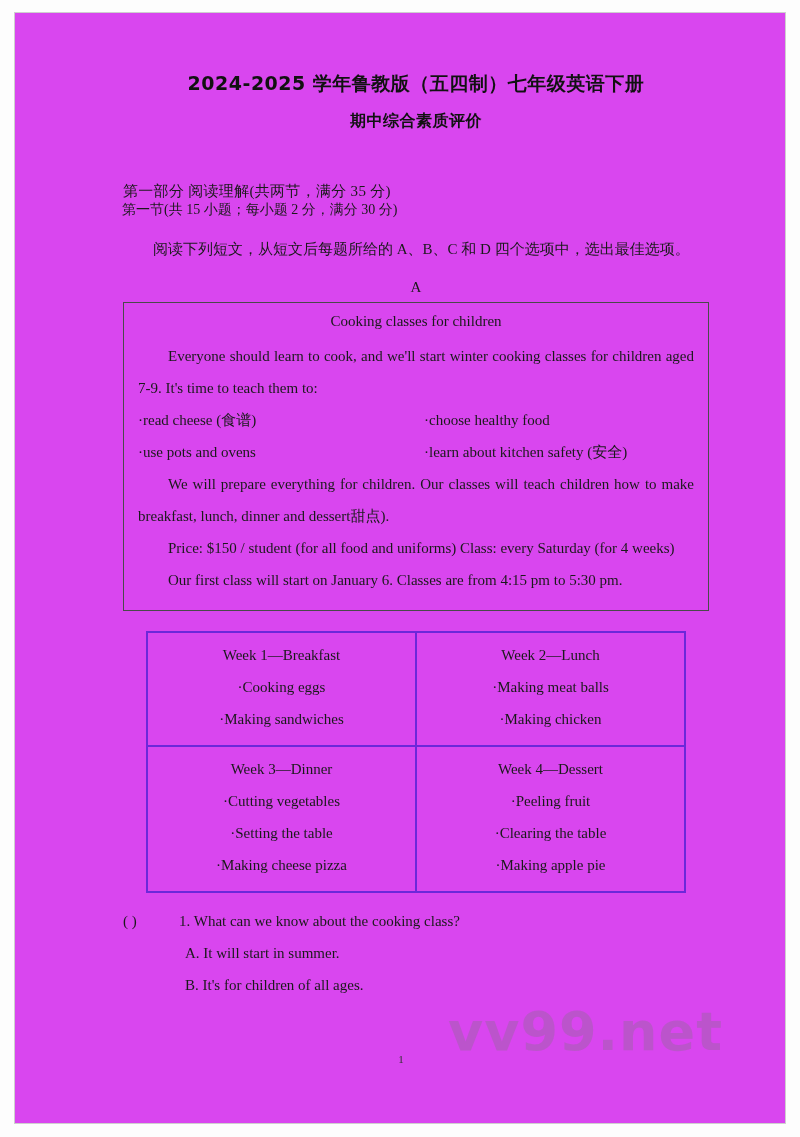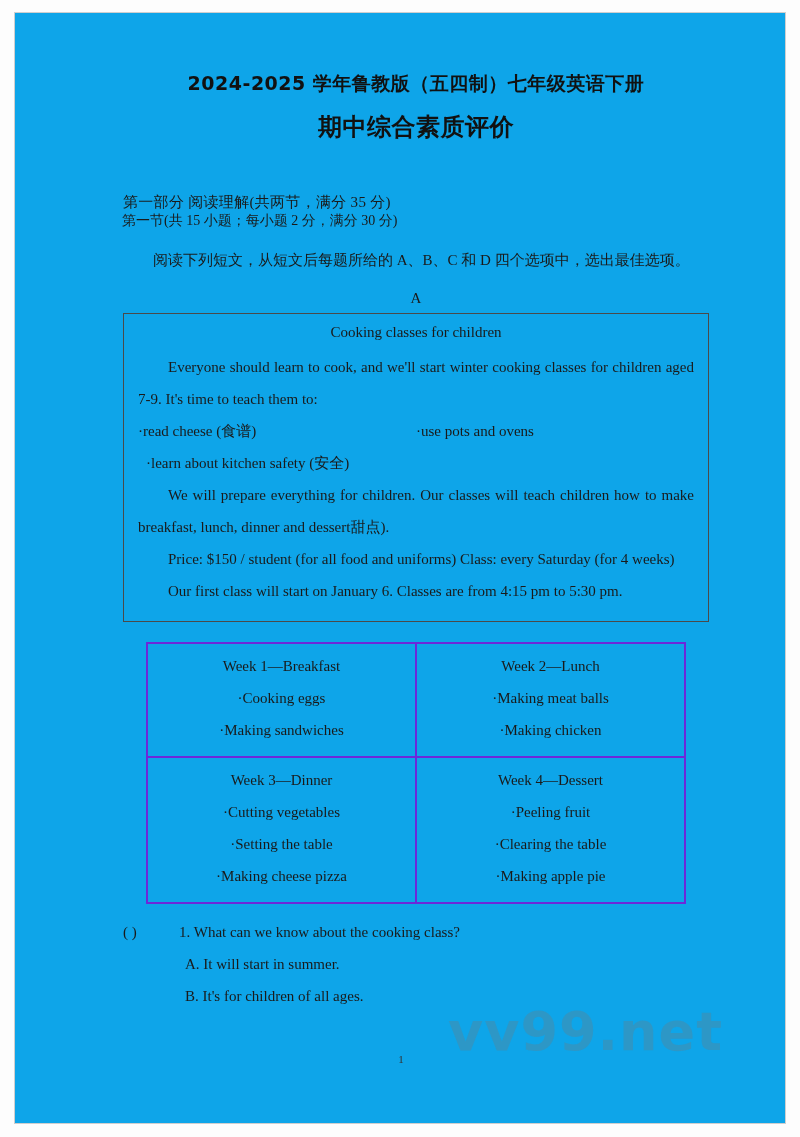--- a/index.html
+++ b/index.html
@@ -21,41 +21,41 @@
     width: 800px;
     height: 1137px;
     background: #fdfdfd;
   }
   .sheet {
     position: absolute;
     left: 14px;
     top: 12px;
     width: 772px;
     height: 1112px;
-    background: #0ea5e9;
+    background: #d946ef;
     border: 1px solid #cfcfcf;
     box-sizing: border-box;
   }
   .content {
     position: absolute;
     left: 108px;
     top: 58px;
     width: 586px;
   }
   .title-line {
     text-align: center;
     font-family: "DejaVu Sans", sans-serif;
     font-weight: bold;
     font-size: 19px;
     letter-spacing: 0.5px;
     color: #111;
     margin-bottom: 14px;
   }
   .title-line.second {
-    font-size: 24px;
+    font-size: 16px;
     margin-bottom: 0;
   }
   .section-head {
     text-align: left;
     font-size: 15px;
     margin-top: 50px;
     letter-spacing: 0.3px;
   }
   .sub-head {
     font-size: 14px;
@@ -183,20 +183,21 @@
 
       <div class="letter-label">A</div>
 
       <div class="passage-box">
         <div class="passage-title">Cooking classes for children</div>
 
         <div class="para"><span class="ind"></span><span>Everyone should learn to cook, and we'll start winter cooking classes for children aged 7-9. It's time to teach them to:</span></div>
 
         <div class="bullets">
           <div class="col">·read cheese (食谱)</div>
+          <div class="col right">·choose healthy food</div>
           <div class="col">·use pots and ovens</div>
           <div class="col right">·learn about kitchen safety (安全)</div>
         </div>
 
         <div class="para"><span class="ind"></span><span>We will prepare everything for children. Our classes will teach children how to make breakfast, lunch, dinner and dessert甜点).</span></div>
 
         <div class="para"><span class="ind"></span><span>Price: $150 / student (for all food and uniforms) Class: every Saturday (for 4 weeks)</span></div>
 
         <div class="para"><span class="ind"></span><span>Our first class will start on January 6. Classes are from 4:15 pm to 5:30 pm.</span></div>
       </div>

